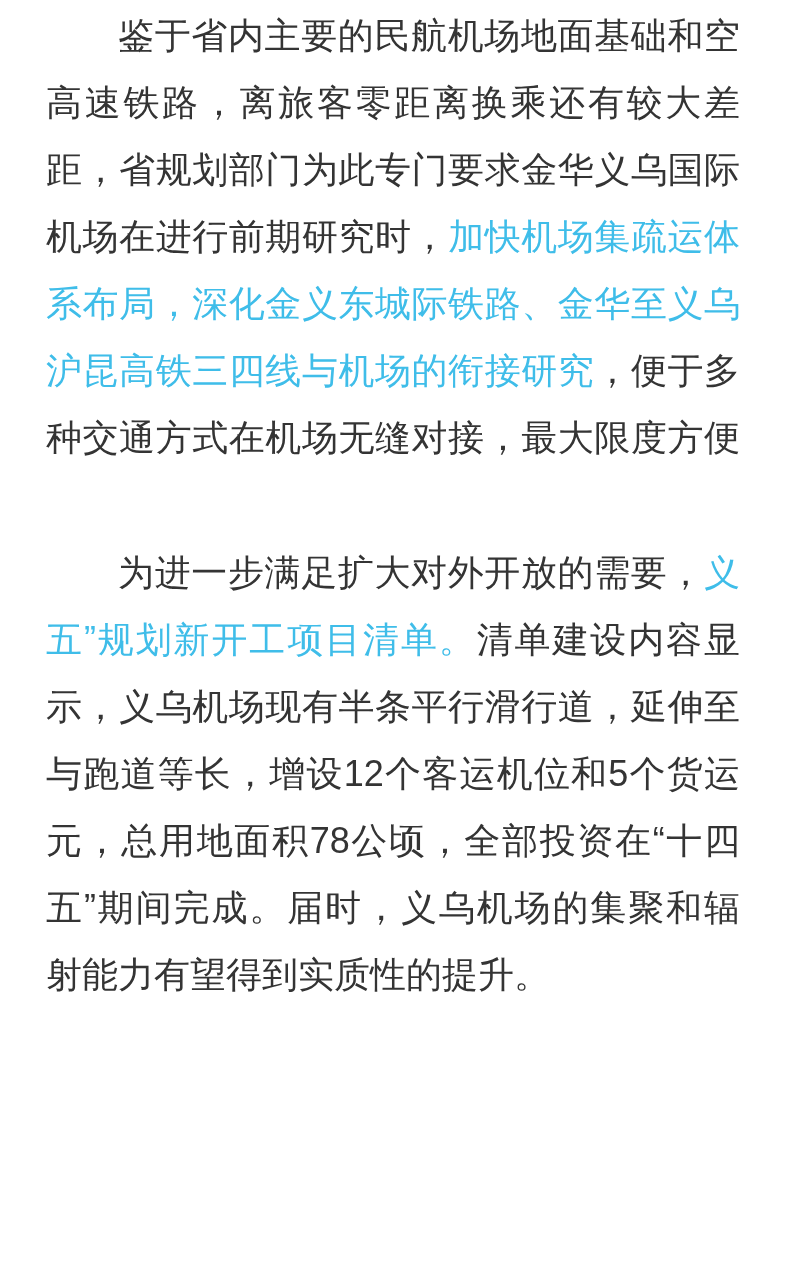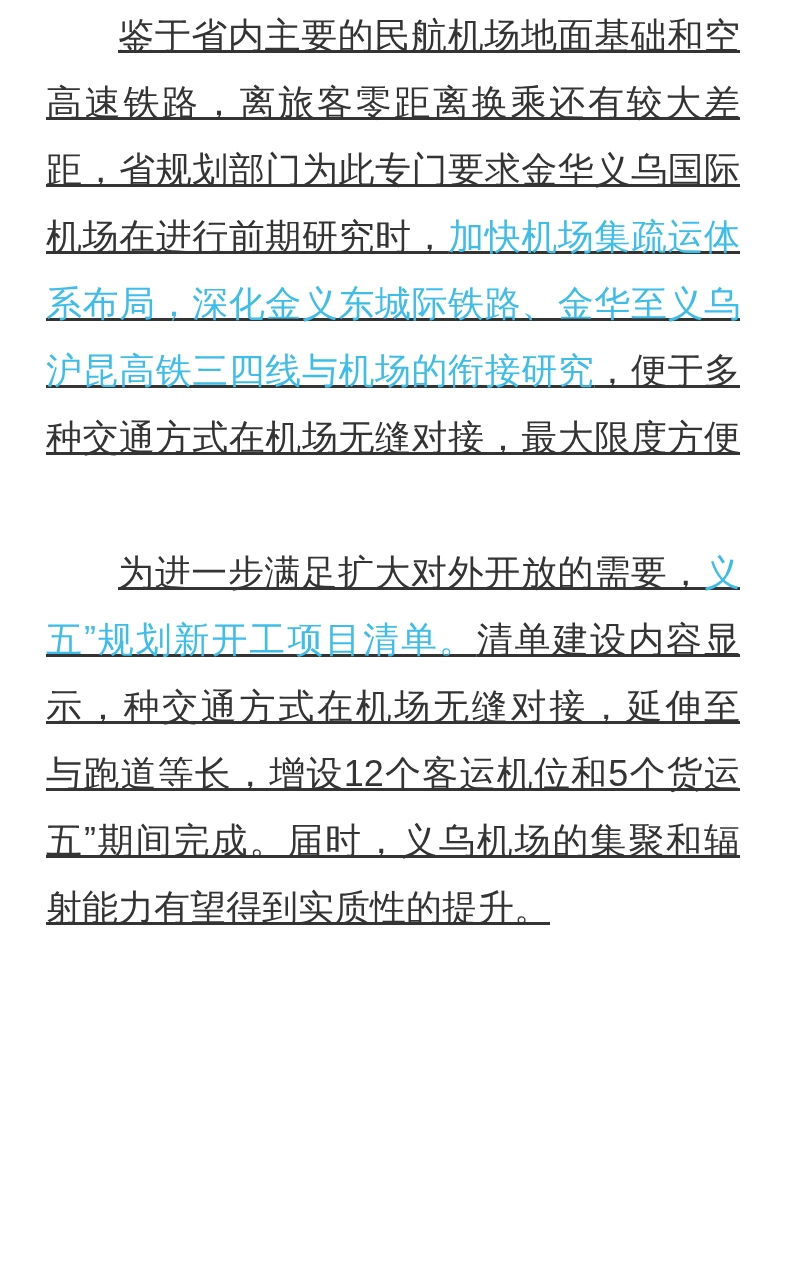--- a/index.html
+++ b/index.html
@@ -26,21 +26,20 @@
   }
   .line {
     font-size: 36px;
     line-height: 67px;
     height: 67px;
     overflow: hidden;
     color: var(--fg, #343434);
     text-align: justify;
     text-align-last: justify;
     font-weight: 400;
-    text-decoration: underline;
   }
   .line.first {
     text-indent: 2em;
   }
   .line.last {
     text-align-last: left;
   }
   .seg {
     color: inherit;
   }
@@ -57,18 +56,19 @@
       <div class="line"><span class="seg">高速铁路，离旅客零距离换乘还有较大差</span></div>
       <div class="line"><span class="seg">距，省规划部门为此专门要求金华义乌国际</span></div>
       <div class="line"><span class="seg">机场在进行前期研究时，</span><span class="seg hl">加快机场集疏运体</span></div>
       <div class="line"><span class="seg hl">系布局，深化金义东城际铁路、金华至义乌</span></div>
       <div class="line"><span class="seg hl">沪昆高铁三四线与机场的衔接研究</span><span class="seg">，便于多</span></div>
       <div class="line"><span class="seg">种交通方式在机场无缝对接，最大限度方便</span></div>
     </div>
     <div class="paragraph">
       <div class="line first"><span class="seg">为进一步满足扩大对外开放的需要，</span><span class="seg hl">义</span></div>
       <div class="line"><span class="seg hl">五”规划新开工项目清单。</span><span class="seg">清单建设内容显</span></div>
-      <div class="line"><span class="seg">示，种交通方式在机场无缝对接，延伸至</span></div>
+      <div class="line"><span class="seg">示，义乌机场现有半条平行滑行道，延伸至</span></div>
       <div class="line"><span class="seg">与跑道等长，增设12个客运机位和5个货运</span></div>
+      <div class="line"><span class="seg">元，总用地面积78公顷，全部投资在“十四</span></div>
       <div class="line"><span class="seg">五”期间完成。届时，义乌机场的集聚和辐</span></div>
       <div class="line last"><span class="seg">射能力有望得到实质性的提升。</span></div>
     </div>
   </div>
 
 </body></html>

